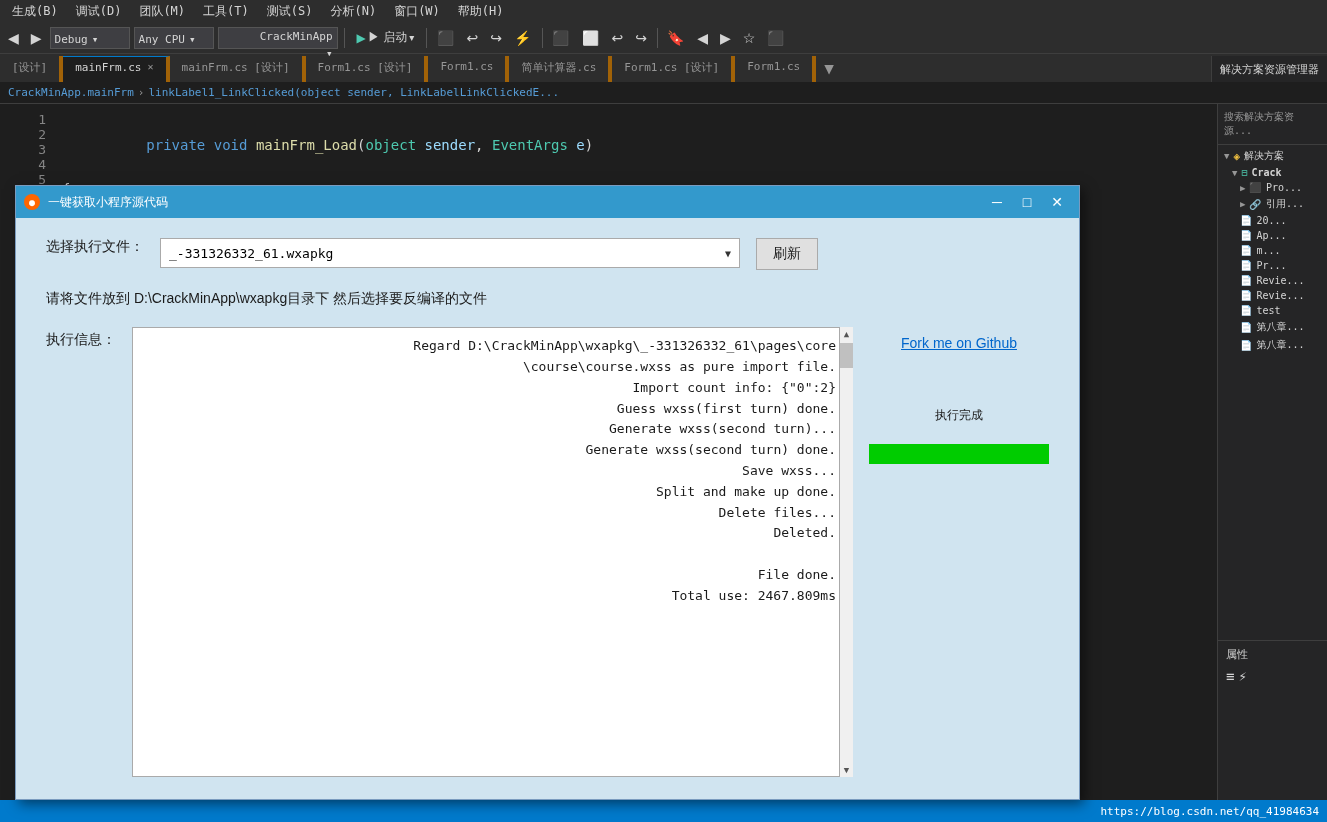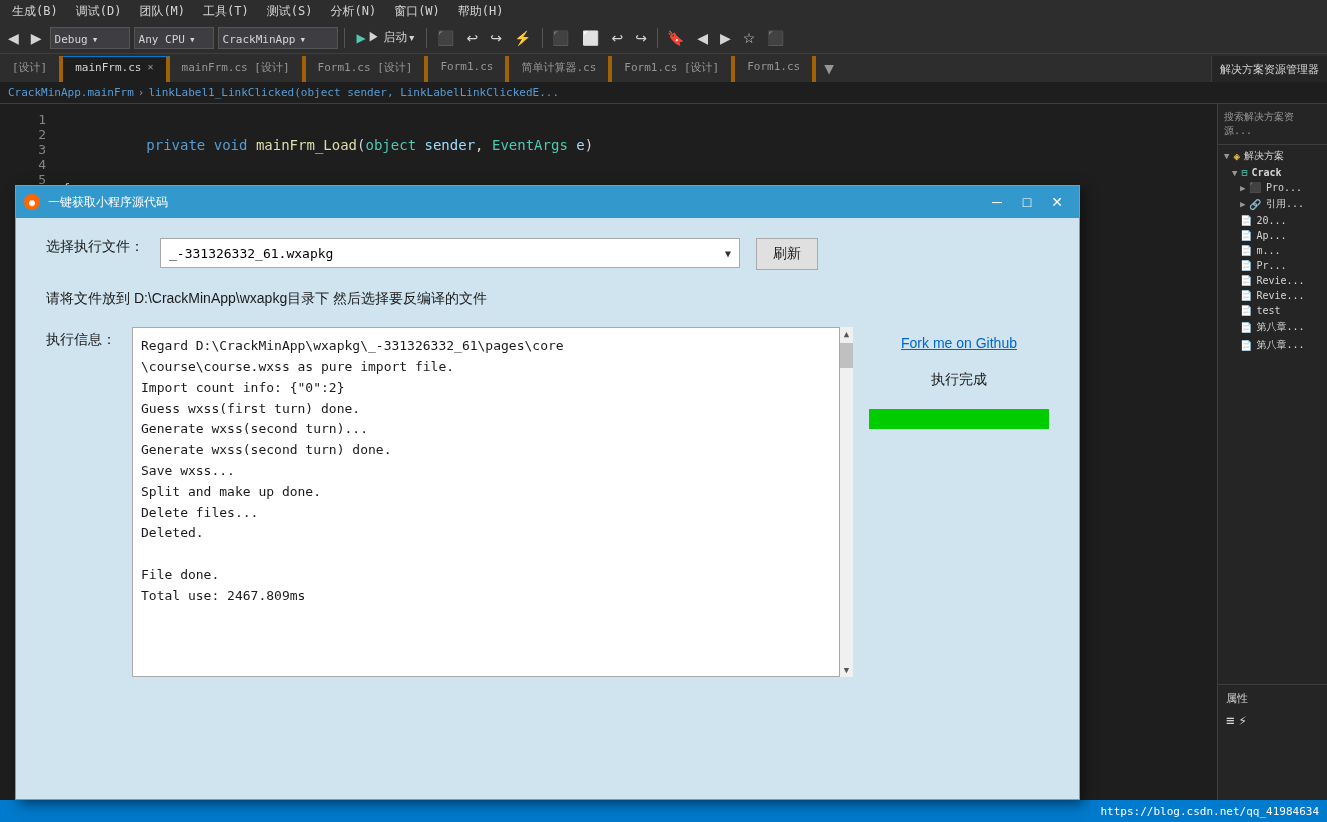--- a/index.html
+++ b/index.html
@@ -314,23 +314,24 @@
     }
     .exec-log {
       flex: 1;
       background: white;
       border: 1px solid #aaa;
       font-size: 13px;
       font-family: Consolas, monospace;
       color: #1a1a1a;
       padding: 8px;
       overflow-y: auto;
-      height: 350px;
+      height: 450px;
       position: relative;
       line-height: 1.6;
+      text-align: right;
     }
 
     
     .exec-right {
       display: flex;
       flex-direction: column;
       align-items: center;
       gap: 20px;
       min-width: 180px;
       padding-top: 8px;
@@ -347,22 +348,23 @@
       border: 2px solid #333;
       color: #1a1a1a;
       font-size: 16px;
       font-family: 'Microsoft YaHei', sans-serif;
       padding: 12px 32px;
       cursor: pointer;
       white-space: nowrap;
     }
     .status-complete {
       color: #1a1a1a;
-      font-size: 14px;
-      font-family: 'Microsoft YaHei', sans-serif;
+      font-size: 12px;
+      font-family: 'Microsoft YaHei', sans-serif;
+      margin-top: 36px;
     }
     .progress-bar {
       width: 180px;
       height: 20px;
       background: #00cc00;
     }
   </style>
 </head>
 <body>
 
@@ -381,21 +383,21 @@
   <button class="toolbar-icon-btn">◀</button>
   <button class="toolbar-icon-btn">▶</button>
   <div class="toolbar-dropdown">
     <span>Debug</span>
       <span>▾</span>
   </div>
   <div class="toolbar-dropdown">
     <span>Any CPU</span>
       <span>▾</span>
   </div>
-  <div class="toolbar-dropdown" style="min-width:120px;">
+  <div class="toolbar-dropdown" style="min-width:120px;flex-direction:column;">
     <span>CrackMinApp</span>
       <span>▾</span>
   </div>
   <div class="toolbar-separator"></div>
   <button class="play-btn">
     <span>▶</span>
     <span style="color:#d4d4d4;">▶ 启动</span>
     <span style="color:#d4d4d4;font-size:10px;">▾</span>
   </button>
   <div class="toolbar-separator"></div>
@@ -538,21 +540,21 @@
       <div class="tree-item" style="padding-left:20px;">
         <span style="font-size:10px;">📄</span>
         <span style="font-size:10px;">第八章...</span>
       </div>
       <div class="tree-item" style="padding-left:20px;">
         <span style="font-size:10px;">📄</span>
         <span style="font-size:10px;">第八章...</span>
       </div>
     </div>
 
-    <div style="height:116px; border-top:1px solid #3e3e3e; padding:4px;">
+    <div style="height:160px; border-top:1px solid #3e3e3e; padding:4px;">
       <div style="color:#d4d4d4; font-size:11px; padding:2px 4px;">属性</div>
       <div style="display:flex; gap:4px; padding:4px;">
         <span style="color:#d4d4d4; font-size:14px; cursor:pointer;">≡</span>
         <span style="color:#d4d4d4; font-size:14px; cursor:pointer;">⚡</span>
       </div>
     </div>
   </div>
 </div>
 
 <div class="dialog-overlay">

